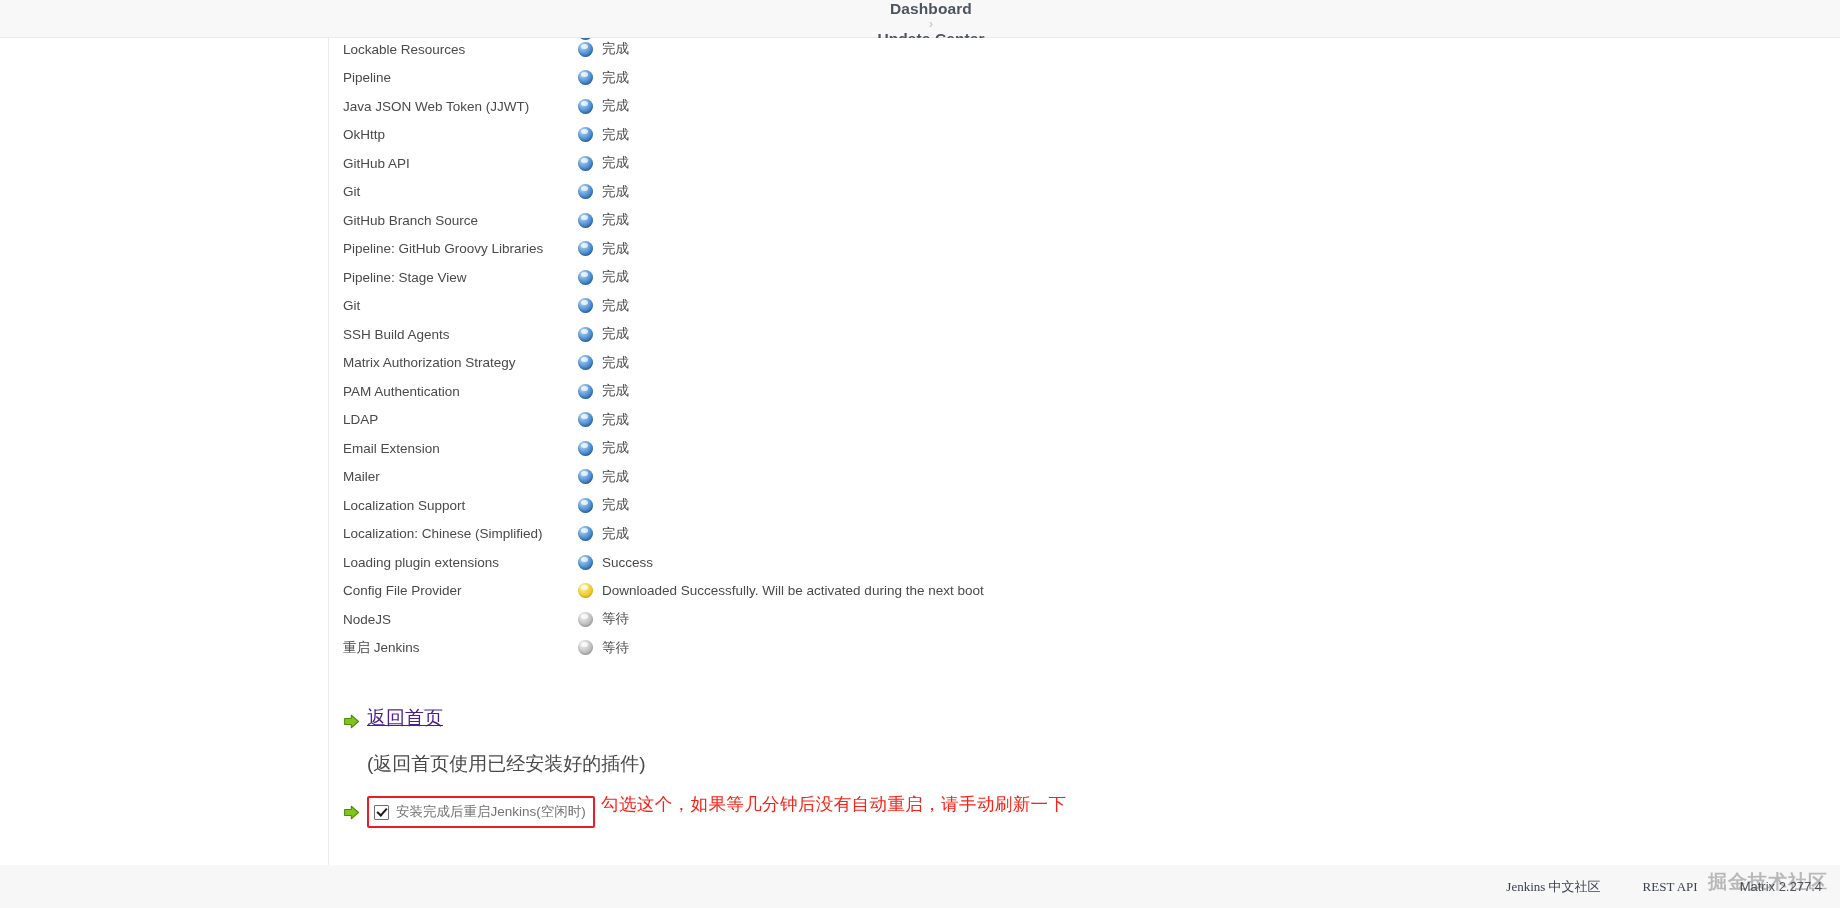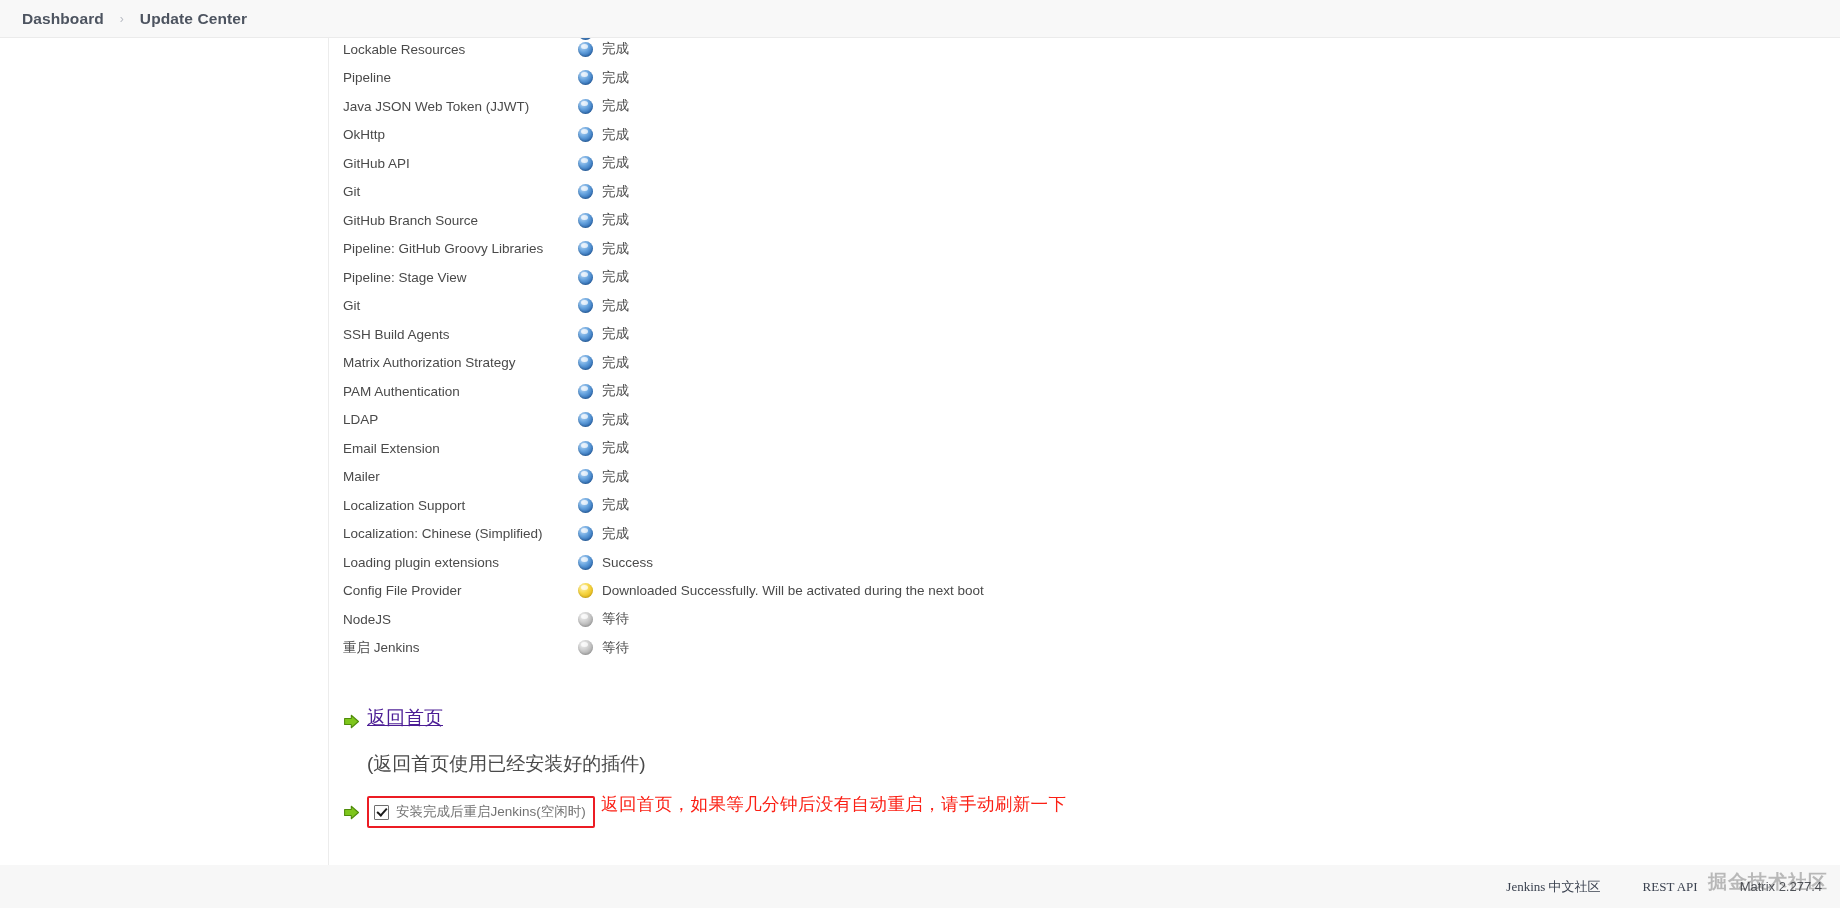--- a/index.html
+++ b/index.html
@@ -18,20 +18,21 @@
 
   
   .breadcrumb-bar {
     height: 38px;
     background: #f8f8f8;
     border-bottom: 1px solid #ebebeb;
     display: flex;
     align-items: center;
     padding-left: 22px;
     box-sizing: border-box;
+    flex-direction: column;
   }
   .crumb {
     font-size: 15.5px;
     font-weight: bold;
     color: #4d5460;
     letter-spacing: 0.1px;
   }
   .crumb.link { cursor: pointer; }
   .crumb-sep {
     margin: 0 16px;
@@ -499,21 +500,21 @@
           </svg>
         </span>
         <span class="restart-box">
           <span class="chk"></span>
           <span class="restart-label">安装完成后重启Jenkins(空闲时)</span>
         </span>
       </div>
 
     </div>
 
-    <div class="red-note">返回首页，如果等几分钟后没有自动重启，请手动刷新一下</div>
+    <div class="red-note">勾选这个，如果等几分钟后没有自动重启，请手动刷新一下</div>
 
   </div>
 </div>
 
 <div class="footer">
   <span class="footer-item link">Jenkins 中文社区</span>
   <span class="footer-item link">REST API</span>
   <span class="footer-item version">Matrix 2.277.4</span>
   <span class="watermark">掘金技术社区</span>
 </div>

